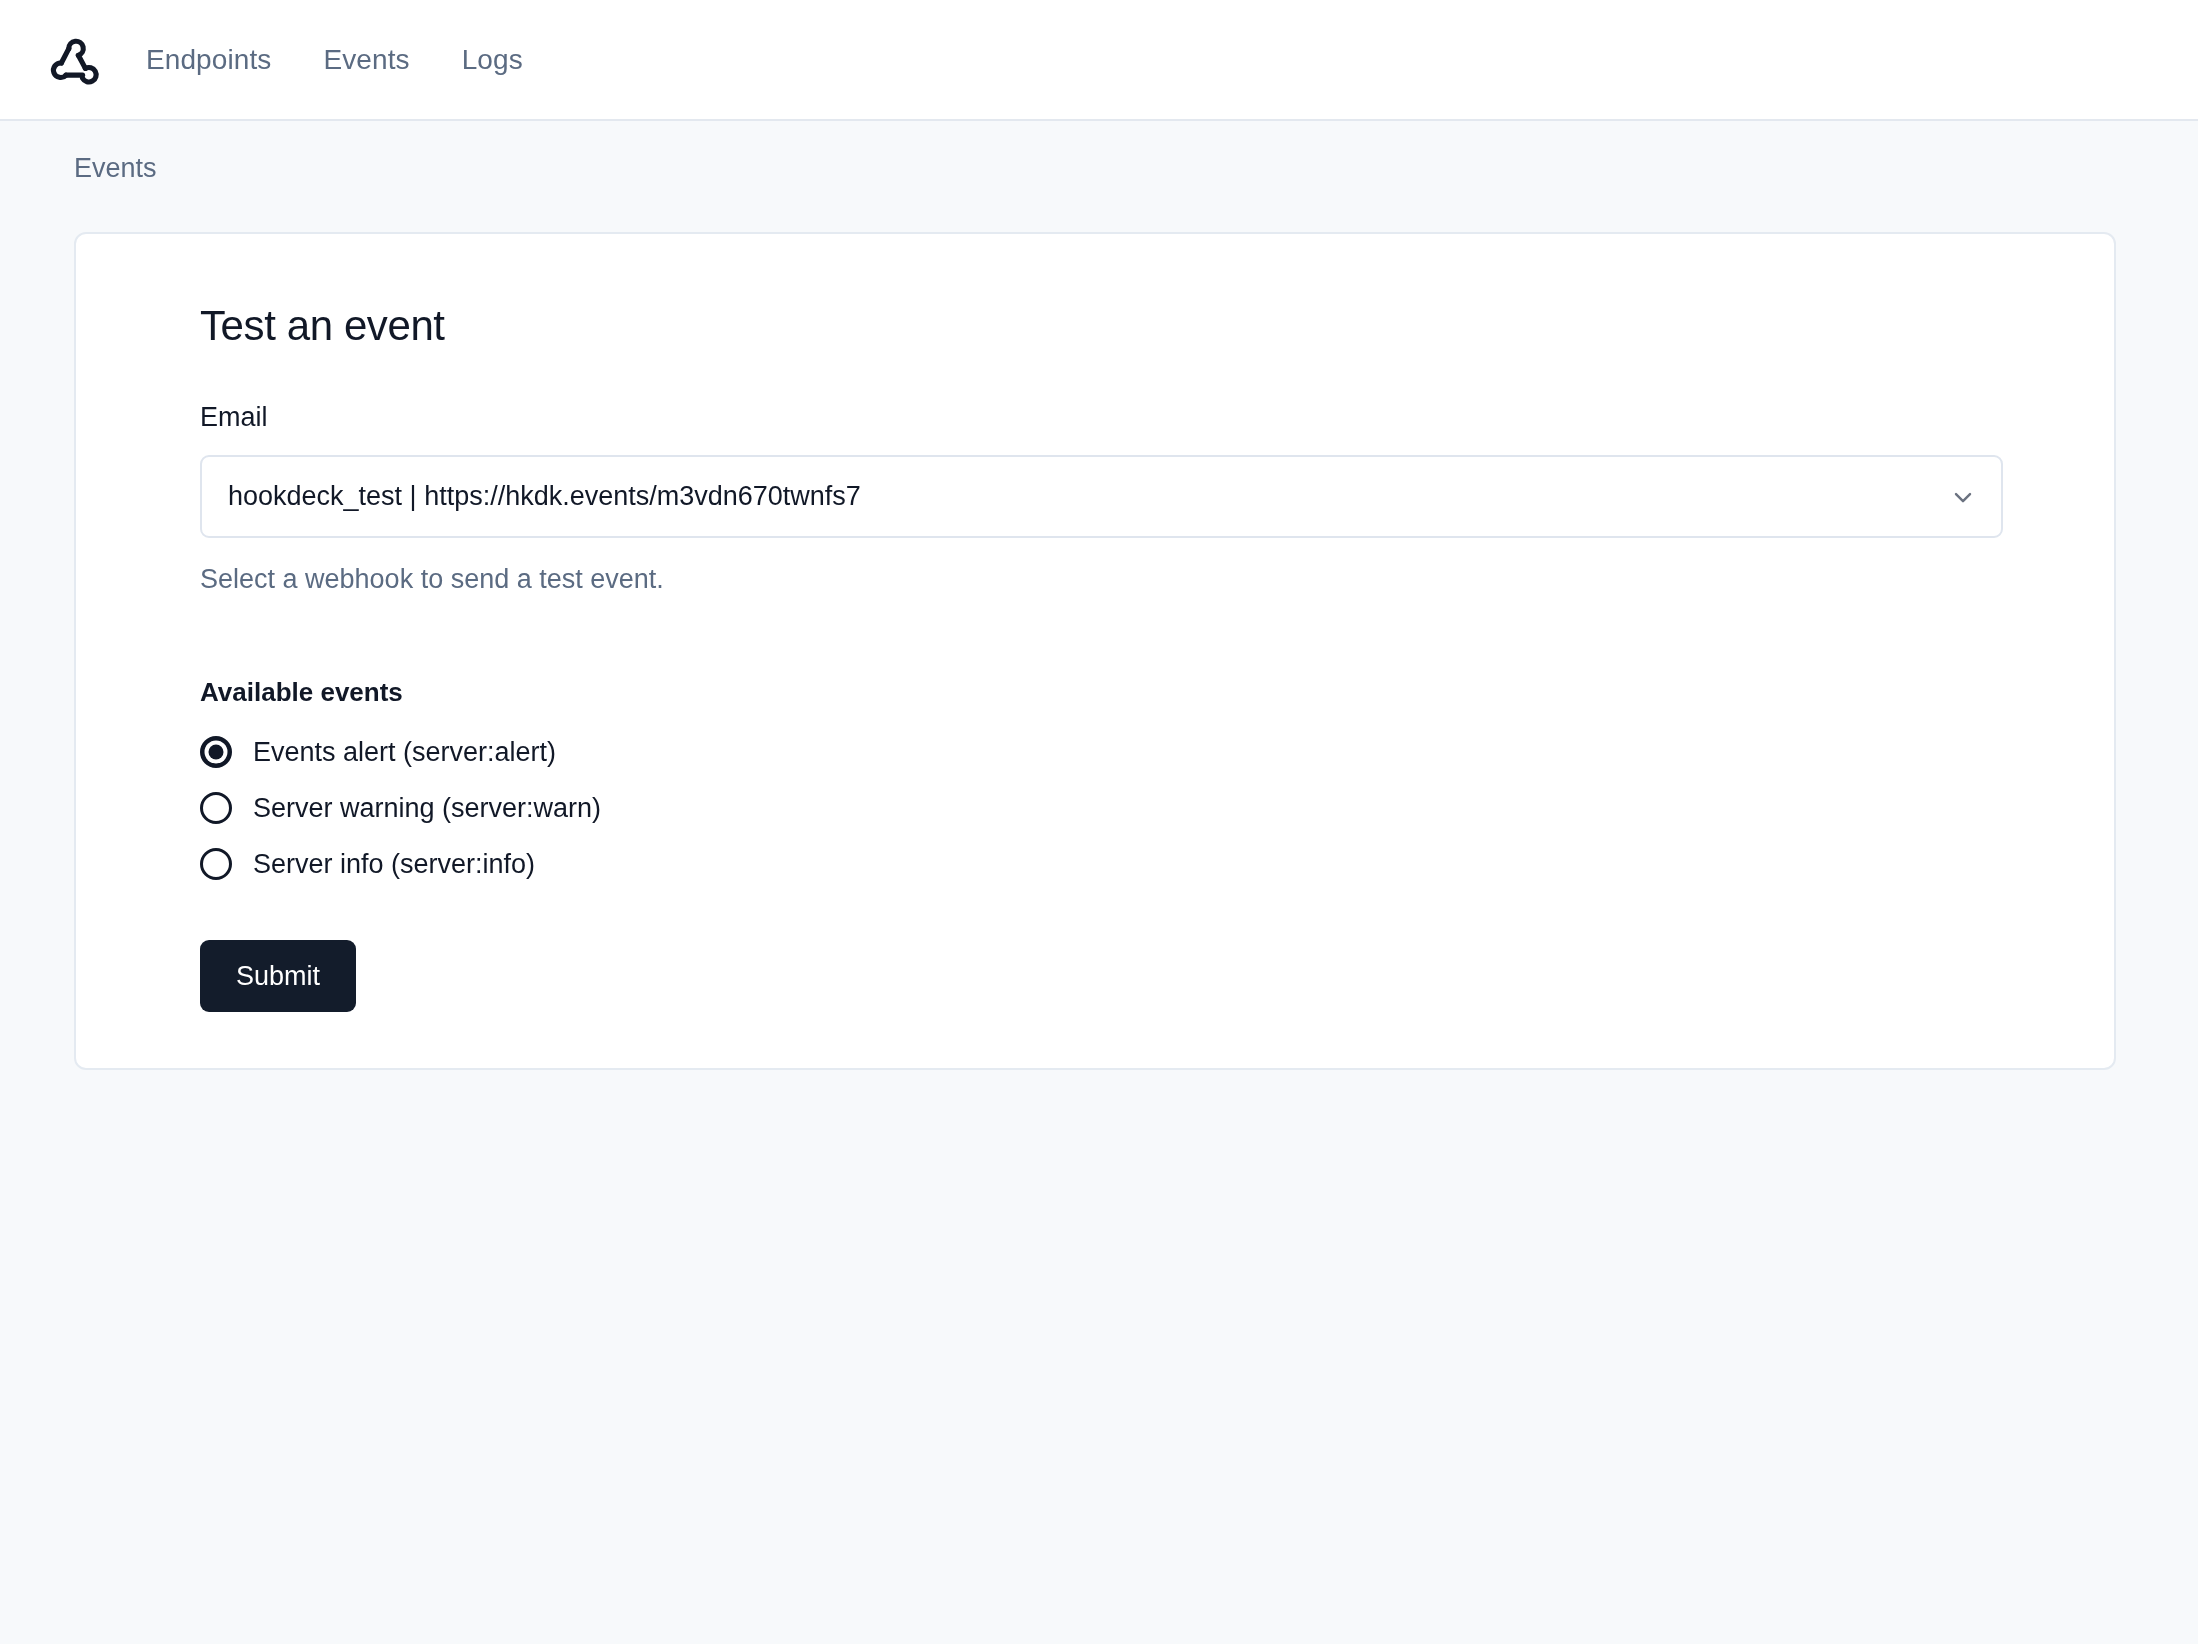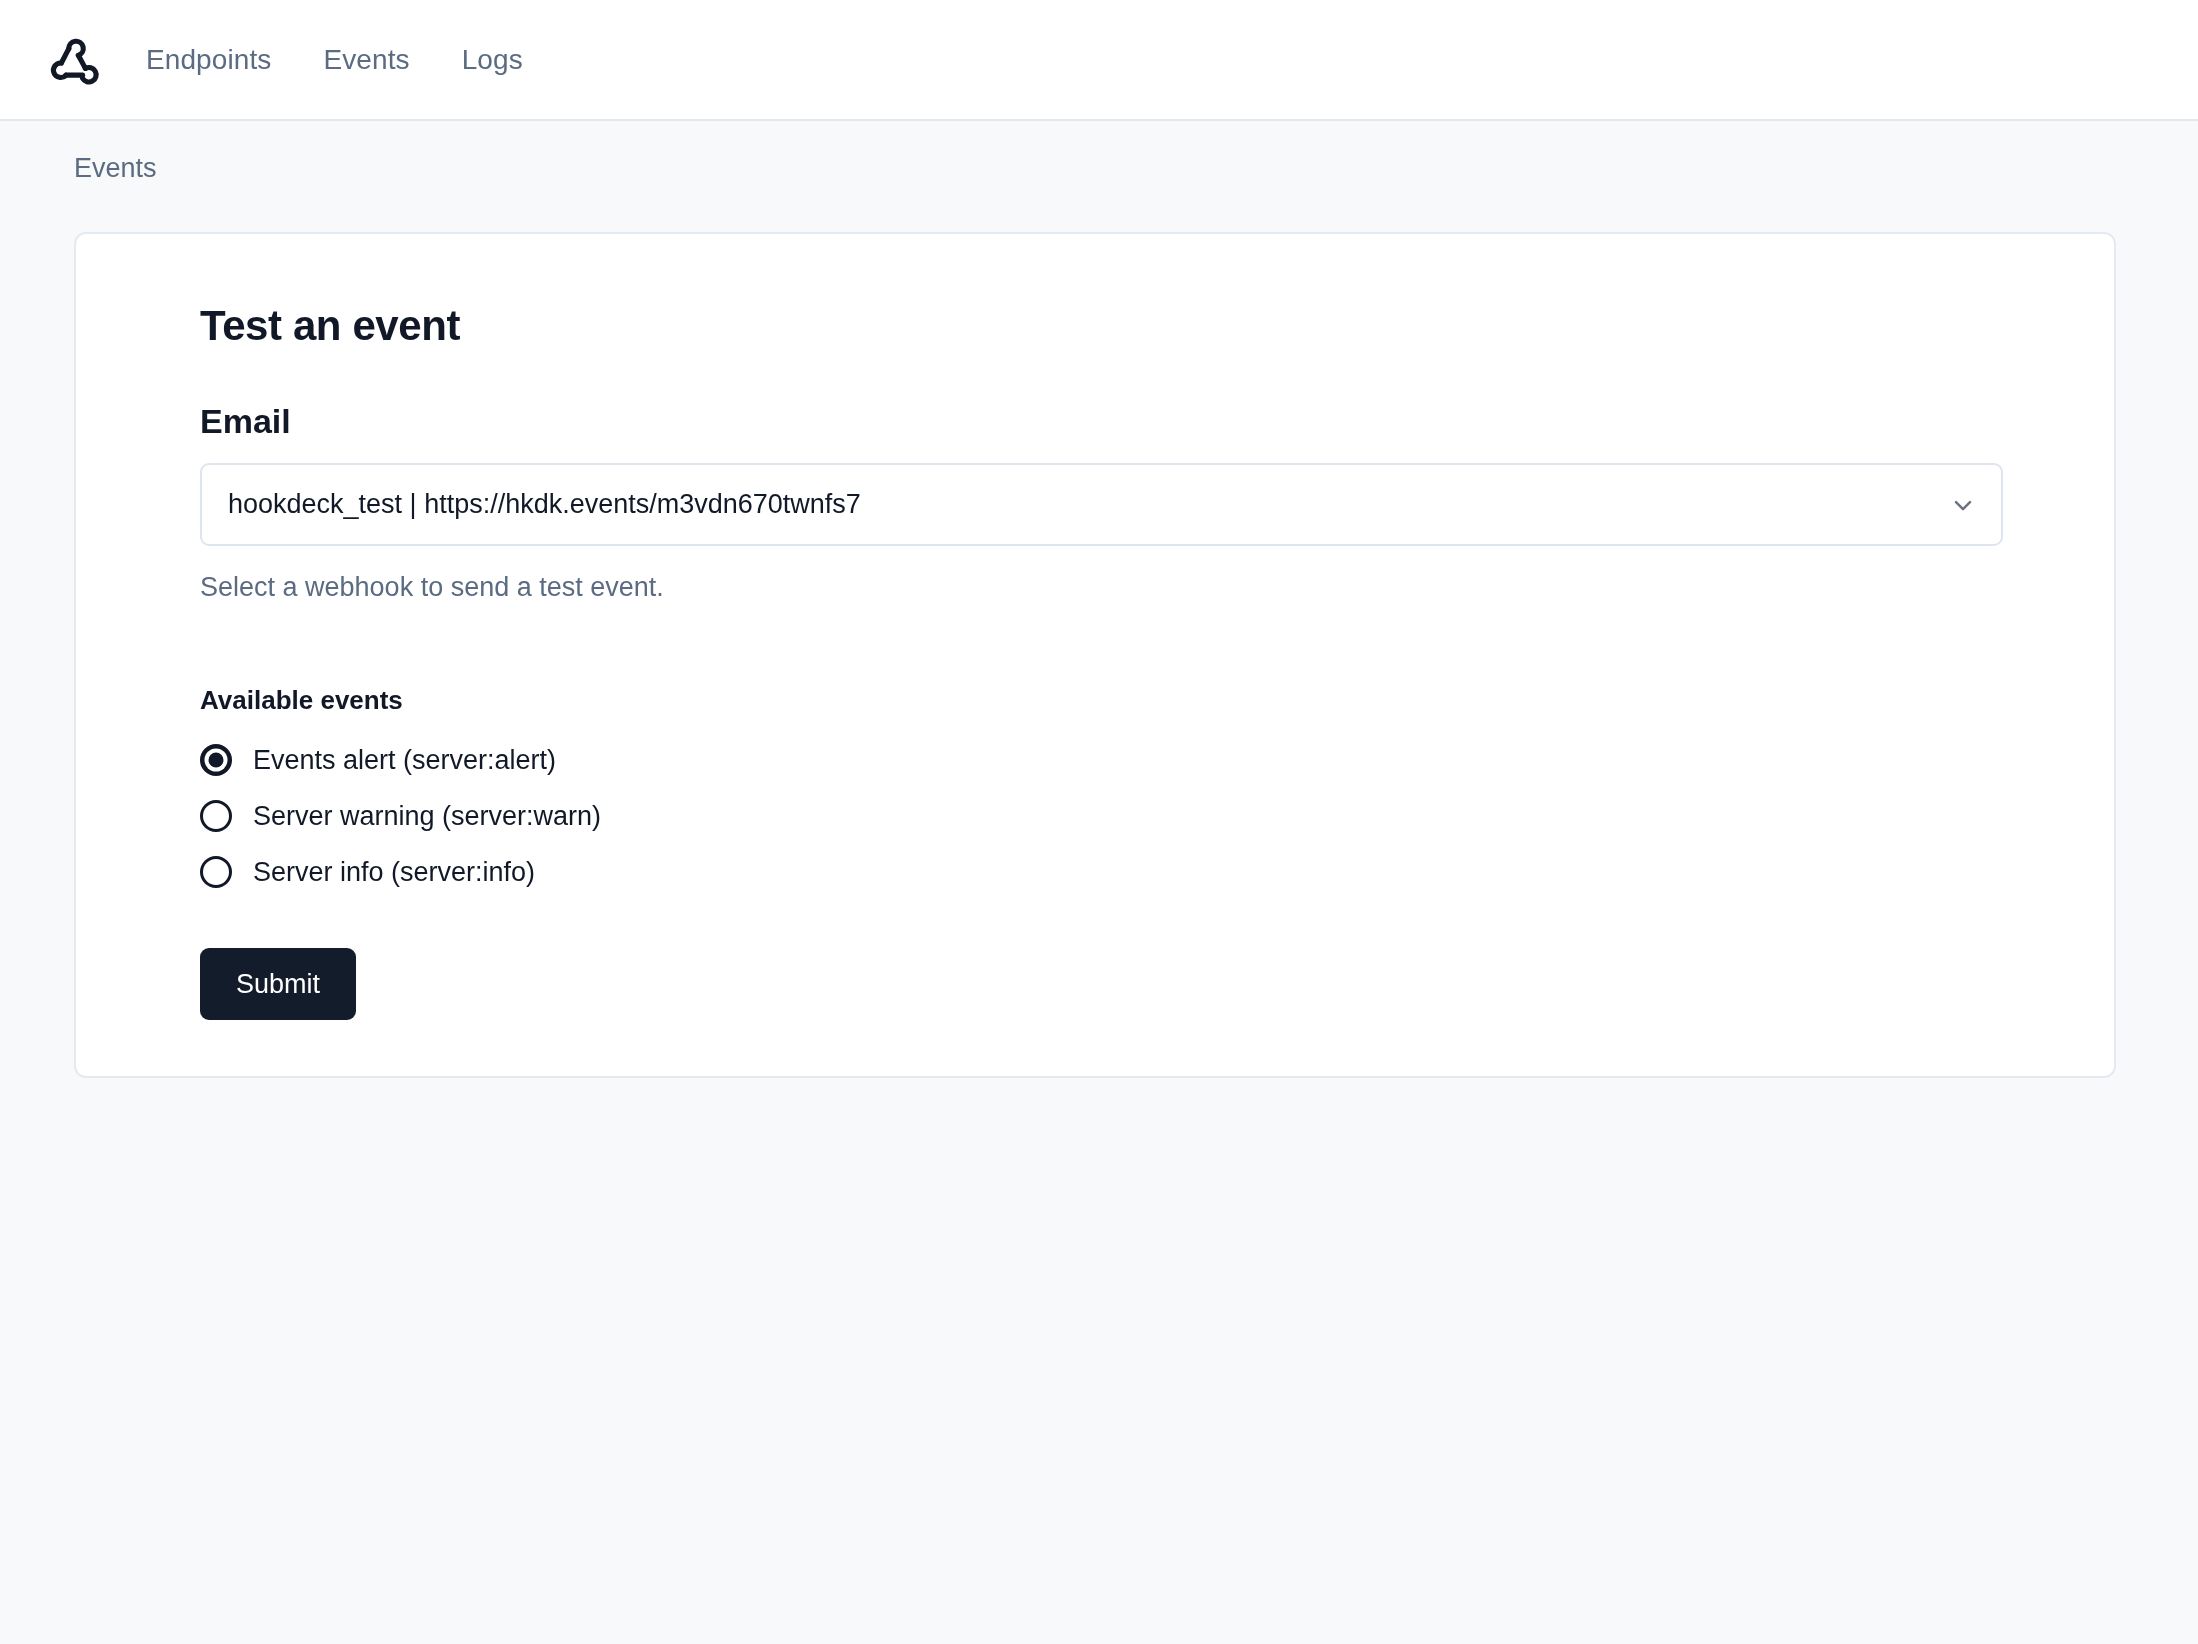--- a/index.html
+++ b/index.html
@@ -63,33 +63,33 @@
   .card {
     margin: 48px 0 0 74px;
     width: 2042px;
     background: #ffffff;
     border: 2px solid #e4eaf1;
     border-radius: 12px;
     padding: 48px 54px 56px 54px;
   }
   .card-title {
     font-size: 42px;
-    font-weight: bold;
+    font-weight: normal;
     color: #111827;
     letter-spacing: -0.4px;
     margin: 20px 0 0 70px;
   }
 
   
   .form {
     margin: 52px 0 0 70px;
   }
   .field-label {
-    font-size: 34px;
-    font-weight: bold;
+    font-size: 27px;
+    font-weight: normal;
     color: #111827;
     margin-bottom: 22px;
   }
   .select-wrap {
     position: relative;
     width: 1803px;
     height: 83px;
   }
   .select-box {
     width: 100%;

